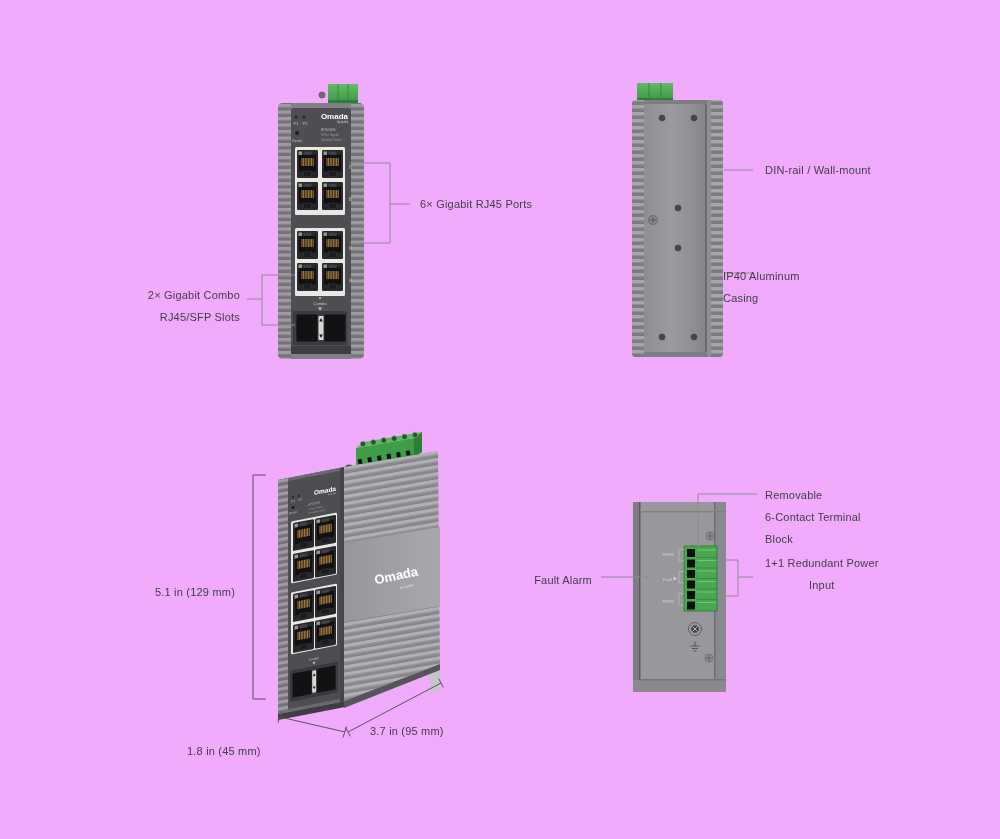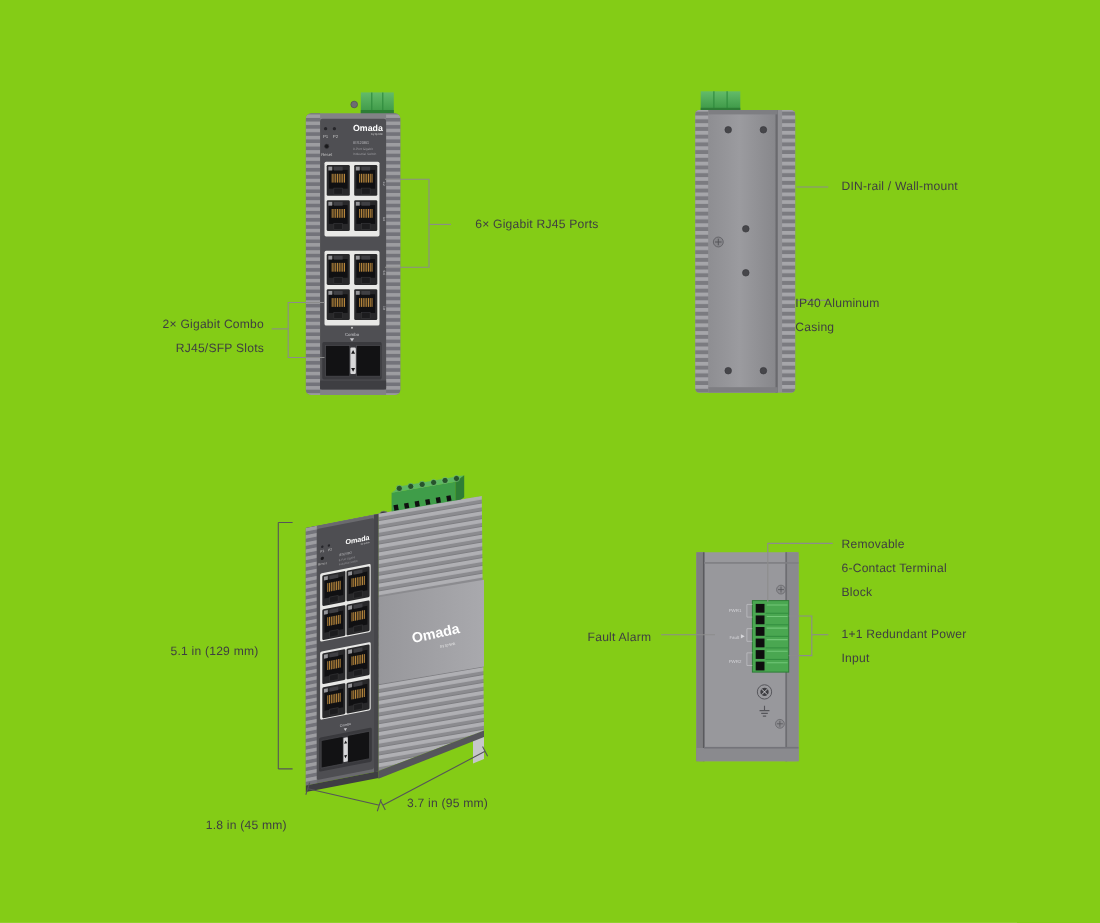--- a/index.html
+++ b/index.html
@@ -1,16 +1,16 @@
 <!DOCTYPE html>
 <html><head>
 <meta charset="utf-8">
 <style>
   html,body{margin:0;padding:0;background:#ffffff;}
-  .canvas{position:relative;width:1000px;height:839px;background:#84cc16;overflow:hidden;
+  .canvas{position:relative;width:1000px;height:839px;background:#f0abfc;overflow:hidden;
           font-family:"Liberation Sans", sans-serif;}
   .art{position:absolute;left:0;top:0;}
   .lbl{position:absolute;color:#3f3f41;font-size:11px;line-height:22px;letter-spacing:.2px;white-space:nowrap;}
   .lbl.right{text-align:right;}
   .lbl.center{text-align:left;}
 </style>
 </head>
 <body>
 
 <div class="canvas">
@@ -284,21 +284,21 @@
     <path d="M262 299 H247"></path>
     <path d="M724 170 H753"></path>
     <path d="M724 273 H753"></path>
     <path d="M698 547 V494 H757"></path>
     <path d="M601 577 H650"></path>
     <path d="M717 560 H738 V596 H717"></path>
     <path d="M738 577 H753"></path>
   </g>
 </svg>
 
-<div class="lbl" style="left:420px;top:193px;margin-left:12px;">6× Gigabit RJ45 Ports</div>
+<div class="lbl" style="left:420px;top:193px;">6× Gigabit RJ45 Ports</div>
 
 <div class="lbl right" style="left:60px;top:284px;width:180px;">
   <div>2× Gigabit Combo</div>
   <div>RJ45/SFP Slots</div>
 </div>
 
 <div class="lbl" style="left:765px;top:159px;">DIN-rail / Wall-mount</div>
 
 <div class="lbl" style="left:723px;top:265px;">
   <div>IP40 Aluminum</div>
@@ -312,18 +312,18 @@
 <div class="lbl center" style="left:370px;top:720px;width:160px;">3.7 in (95 mm)</div>
 
 <div class="lbl right" style="left:462px;top:569px;width:130px;">Fault Alarm</div>
 
 <div class="lbl" style="left:765px;top:484px;">
   <div>Removable</div>
   <div>6-Contact Terminal</div>
   <div>Block</div>
 </div>
 
-<div class="lbl" style="left:765px;top:566px;">
+<div class="lbl" style="left:765px;top:552px;text-align:center;">
   <div>1+1 Redundant Power</div>
   <div>Input</div>
 </div>
 
 </div>
 
 </body></html>

